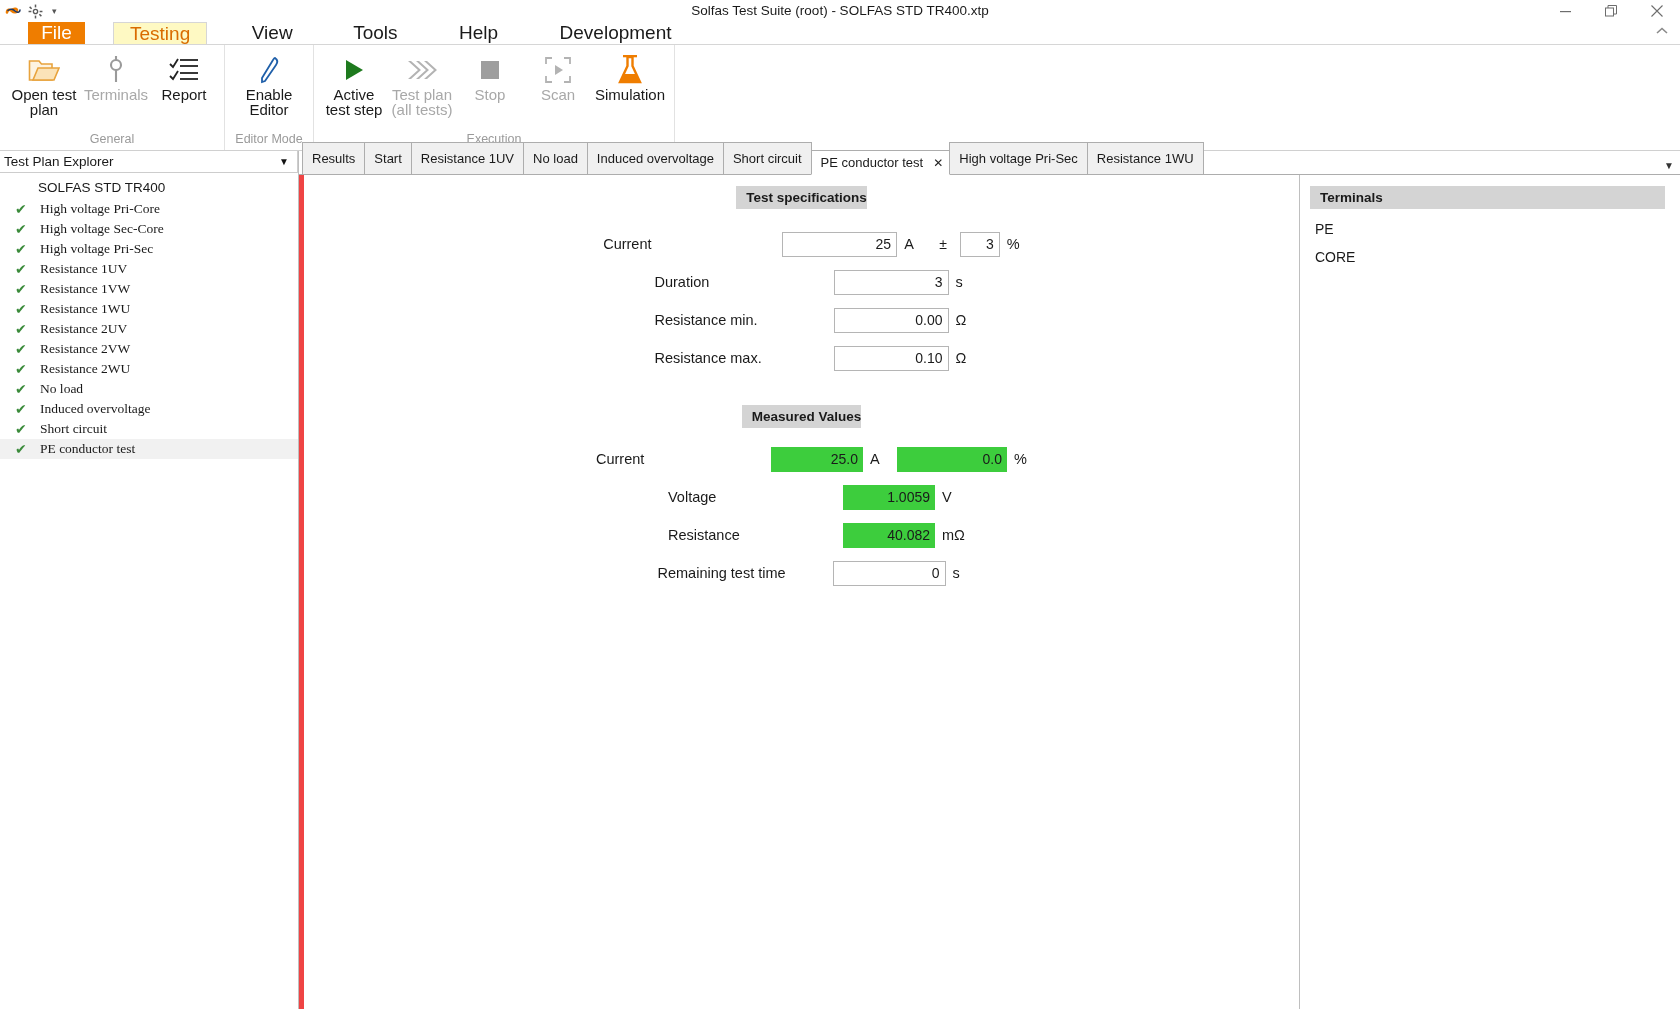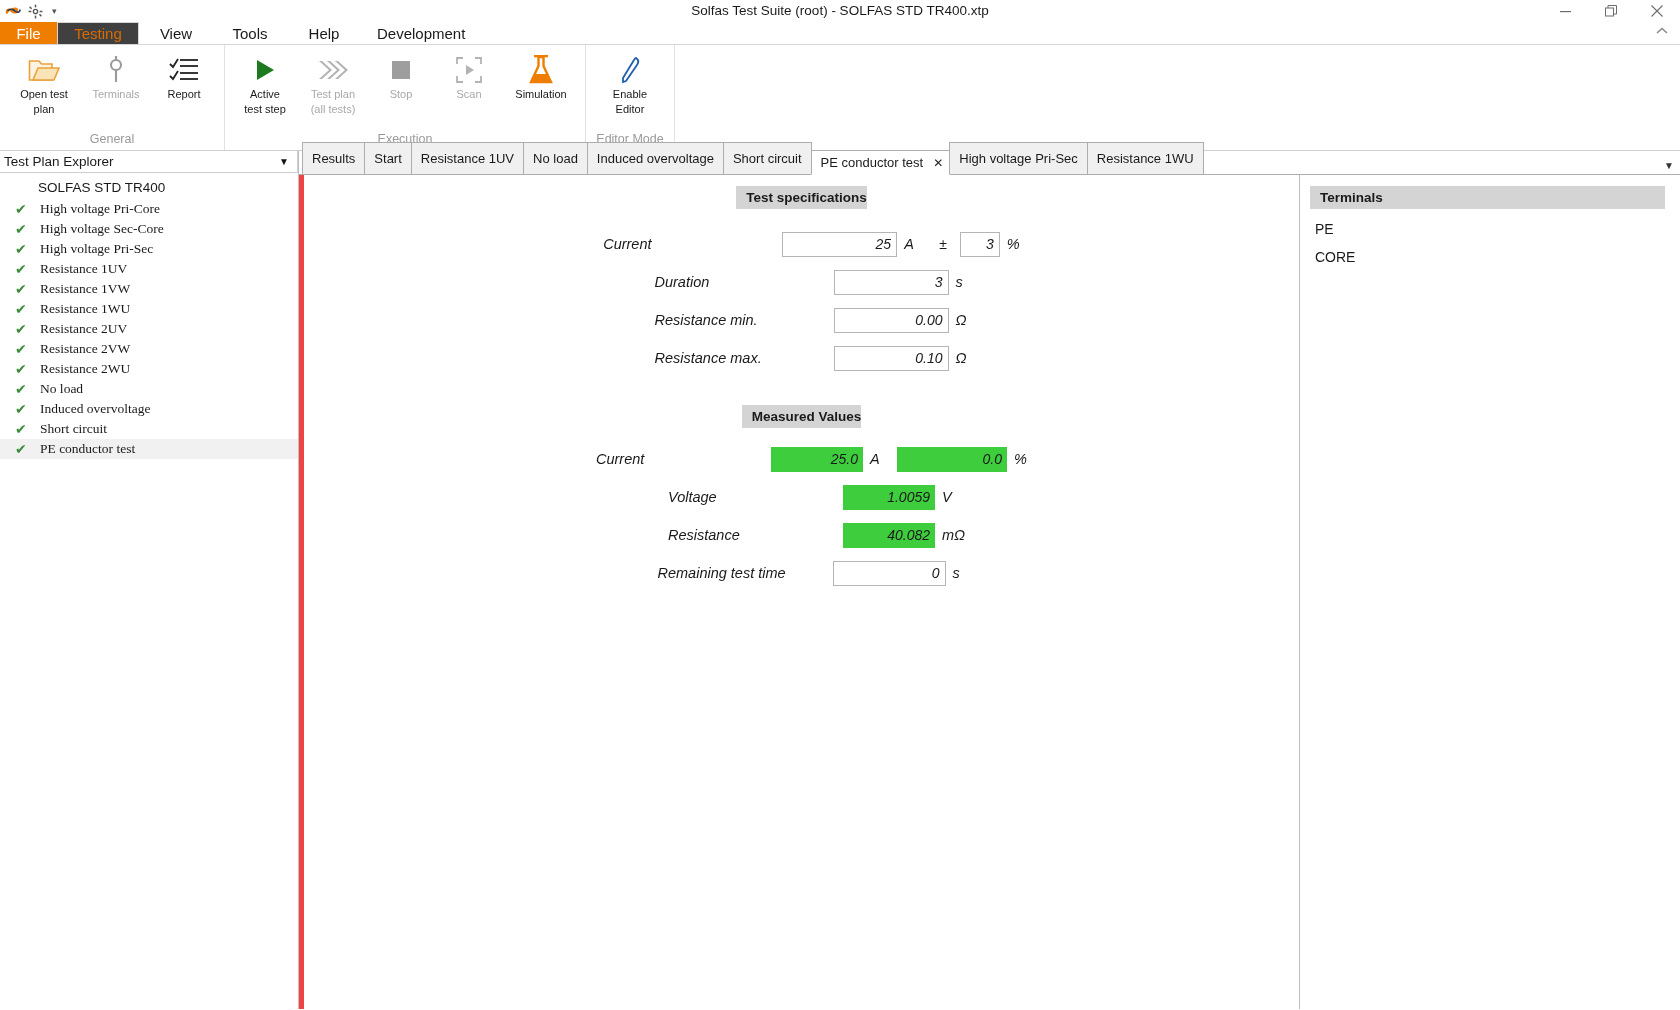--- a/index.html
+++ b/index.html
@@ -46,36 +46,37 @@
   
   .ribbon-tabs {
     height: 22px;
     display: flex;
     align-items: stretch;
     background: #ffffff;
     position: relative;
   }
   .rtab {
     display: flex; align-items: center; justify-content: center;
-    font-size: 15px;
+    font-size: 19px;
     padding: 0 16px;
     min-width: 74px;
     color: #1a1a1a;
+    margin-left: 28px;
   }
   .rtab.file {
     background: #ef7d00;
     color: #ffffff;
     min-width: 57px;
     padding: 0 10px;
   }
   .rtab.active {
     color: #d96c00;
     border: 1px solid #d6d6d6;
     border-bottom: 1px solid #ffffff;
-    background: #404040;
+    background: #fef9c3;
     margin-bottom: -1px;
     min-width: 82px;
     text-align: right;
   }
 
   
   .ribbon {
     height: 107px;
     background: #ffffff;
     border-top: 1px solid #d6d6d6;
@@ -101,21 +102,21 @@
   .rgroup-label {
     text-align: center;
     font-size: 12.5px;
     color: #9a9a9a;
     padding-bottom: 4px;
   }
   .rbtn {
     width: 68px;
     display: flex; flex-direction: column; align-items: center;
     padding: 4px 2px 0 2px;
-    font-size: 11px;
+    font-size: 15px;
     line-height: 15px;
     text-align: center;
     color: #1a1a1a;
   }
   .rbtn.wide { width: 76px; }
   .rbtn.disabled { color: #a8a8a8; }
   .rbtn-ico { height: 34px; display: flex; align-items: center; justify-content: center; }
   .rbtn-lbl { white-space: pre-line; }
   .rbtn-sub { color: #a8a8a8; }
 
@@ -229,21 +230,20 @@
     font-size: 13.5px;
     font-weight: bold;
     color: #1a1a1a;
     margin-right: 15px;
   }
 
   .formrow {
     display: flex; align-items: center;
     height: 38px;
     padding-left: 19px;
-    font-style: italic;
   }
   .formrow .flabel { width: 179px; font-size: 14.5px; }
   .fld {
     width: 115px; height: 25px;
     border: 1px solid #b5b5b5;
     background: #ffffff;
     display: flex; align-items: center; justify-content: flex-end;
     padding-right: 5px;
     font-size: 14px;
   }
@@ -358,20 +358,35 @@
           </svg>
         </span>
         <span class="rbtn-lbl">Report</span>
       </div>
     </div>
     <div class="rgroup-label">General</div>
   </div>
 
   <div class="rgroup">
     <div class="rgroup-items">
+      <div class="rbtn wide">
+        <span class="rbtn-ico">
+          <svg width="26" height="28" viewBox="0 0 26 28">
+            <path d="M19 2 C22 4 22 6 20 9 L9 25 L6 26 L6 22 L17 4 C18 2.5 18 2 19 2 Z" fill="none" stroke="#1f5fa9" stroke-width="1.8"></path>
+          </svg>
+        </span>
+        <span class="rbtn-lbl">Enable
+Editor</span>
+      </div>
+    </div>
+    <div class="rgroup-label">Editor Mode</div>
+  </div>
+
+  <div class="rgroup">
+    <div class="rgroup-items">
       <div class="rbtn">
         <span class="rbtn-ico">
           <svg width="26" height="26" viewBox="0 0 26 26">
               <path d="M5 3 L22 13 L5 23 Z" fill="#1e7a1e"></path>
             </svg>
         </span>
         <span class="rbtn-lbl">Active
 test step</span>
       </div>
       <div class="rbtn disabled">
@@ -414,35 +429,20 @@
           <svg width="26" height="30" viewBox="0 0 26 30">
             <path d="M6 1 H20" stroke="#ef7d00" stroke-width="2.6"></path>
             <path d="M10.5 2 V11 L3 27 H23 L15.5 11 V2 Z" fill="none" stroke="#ef7d00" stroke-width="2.4"></path>
             <path d="M6.2 19 H19.8 L23 27 H3 Z" fill="#ef7d00"></path>
           </svg>
         </span>
         <span class="rbtn-lbl">Simulation</span>
       </div>
     </div>
     <div class="rgroup-label">Execution</div>
-  </div>
-
-  <div class="rgroup">
-    <div class="rgroup-items">
-      <div class="rbtn wide">
-        <span class="rbtn-ico">
-          <svg width="26" height="28" viewBox="0 0 26 28">
-            <path d="M19 2 C22 4 22 6 20 9 L9 25 L6 26 L6 22 L17 4 C18 2.5 18 2 19 2 Z" fill="none" stroke="#1f5fa9" stroke-width="1.8"></path>
-          </svg>
-        </span>
-        <span class="rbtn-lbl">Enable
-Editor</span>
-      </div>
-    </div>
-    <div class="rgroup-label">Editor Mode</div>
   </div>
 
 
   <div class="rgroup" style="flex:1;"></div>
 </div>
 
 <div class="main">
 
   <div class="sidebar">
     <div class="sidebar-header">

